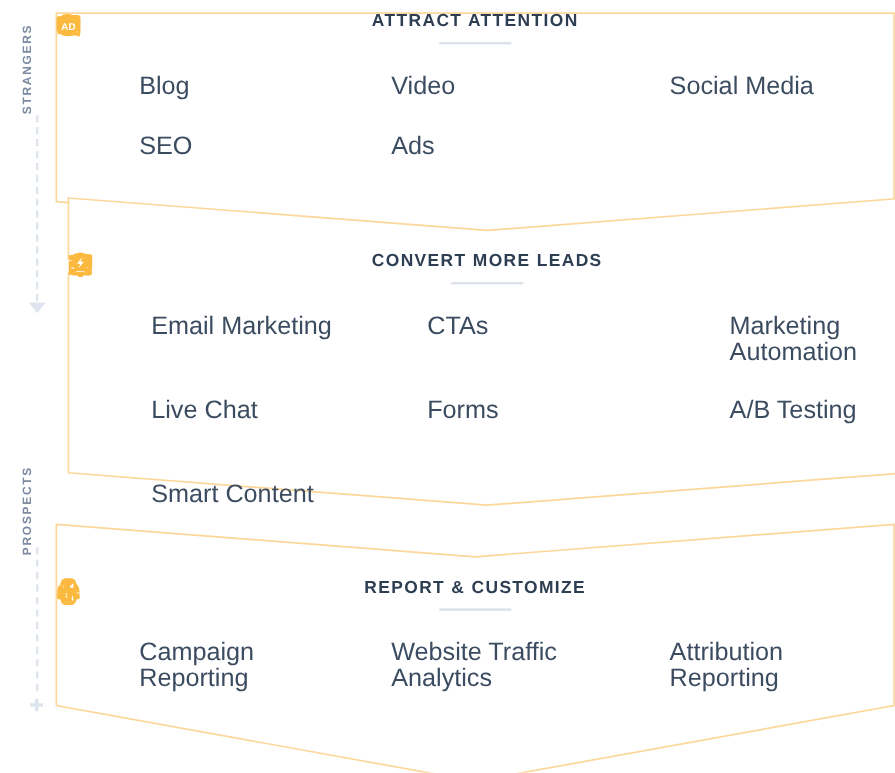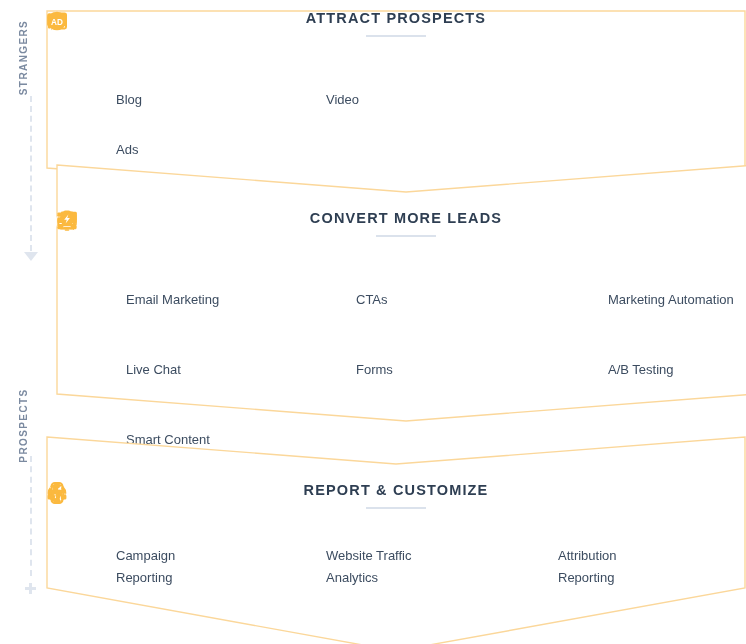--- a/index.html
+++ b/index.html
@@ -75,42 +75,42 @@
 
   
   .items{
     display:grid;
     grid-template-columns:210px 232px 1fr;
     padding-left:36px;
     box-sizing:border-box;
   }
   .item{
     display:flex;
-    align-items:flex-end;
+    align-items:flex-start;
     gap:12px;
     height:50px;
   }
   .item.two-line{ align-items:center; }
   .ico{
     width:22px;height:22px;
     flex:0 0 22px;
     display:flex;align-items:center;justify-content:center;
   }
   .ico svg{ display:block; }
   .item-label{
     color:#3c4c60;
-    font-size:13px;
+    font-size:21px;
     line-height:22px;
     white-space:pre-line;
   }
 
   #attract-items{ margin-top:24px; }
   #convert-items{ margin-top:24px;gap:20px; }
   #report-items{  margin-top:24px; }
-  #report-items .item{ height:56px; align-items:flex-end; }
+  #report-items .item{ height:56px; align-items:flex-start; }
 </style>
 </head>
 <body>
 
 <div id="rail">
   <div class="rail-label" id="rail-label-strangers">STRANGERS</div>
 
   <div class="rail-dash" id="rail-dash-a"></div>
   <div class="rail-arrow" id="rail-arrow-a"></div>
 
@@ -123,21 +123,21 @@
     </svg>
   </div>
 </div>
 
 <div class="panel" id="panel-attract">
   <svg width="700" height="190" viewBox="0 0 700 190">
     <path d="M1,1 L699,1 L699,158 L350,185 L1,158 Z" fill="#ffffff" stroke="#fbd79a" stroke-width="1.4"></path>
   </svg>
 
   <div class="panel-body">
-    <div class="panel-title">ATTRACT PROSPECTS</div>
+    <div class="panel-title">ATTRACT ATTENTION</div>
     <div class="title-rule"></div>
 
     <div class="items" id="attract-items">
 
       <div class="item">
         <span class="ico">
           <svg viewBox="0 0 22 22" width="22" height="22">
             <rect x="2" y="3.5" width="3" height="15" rx="1" fill="#fbb93f"></rect>
             <rect x="6" y="3.5" width="14" height="15" rx="1.4" fill="none" stroke="#fbb93f" stroke-width="2"></rect>
             <rect x="8.6" y="6.2" width="8.8" height="2" fill="#fbb93f"></rect>
@@ -164,22 +164,32 @@
           <svg viewBox="0 0 22 22" width="22" height="22">
             <path d="M3,3.5 H19 A1.8,1.8 0 0 1 20.8,5.3 V14.2 A1.8,1.8 0 0 1 19,16 H9.2 L5.4,20.2 V16 H3 A1.8,1.8 0 0 1 1.2,14.2 V5.3 A1.8,1.8 0 0 1 3,3.5 Z" fill="#fbb93f"></path>
             <g stroke="#ffffff" stroke-width="1.5" stroke-linecap="round">
               <line x1="8.4" y1="5.9" x2="7.3" y2="13.3"></line>
               <line x1="12.6" y1="5.9" x2="11.5" y2="13.3"></line>
               <line x1="5.6" y1="8.3" x2="14.3" y2="8.3"></line>
               <line x1="5.2" y1="11.2" x2="13.9" y2="11.2"></line>
             </g>
           </svg>
         </span>
-      </div>
-
+        <span class="item-label">Social Media</span>
+      </div>
+
+      <div class="item">
+        <span class="ico">
+          <svg viewBox="0 0 22 22" width="22" height="22">
+            <circle cx="9.6" cy="9.3" r="6.6" fill="none" stroke="#fbb93f" stroke-width="2"></circle>
+            <line x1="14.4" y1="14.2" x2="19.6" y2="19.4" stroke="#fbb93f" stroke-width="2" stroke-linecap="round"></line>
+          </svg>
+        </span>
+        <span class="item-label">SEO</span>
+      </div>
 
       <div class="item">
         <span class="ico">
           <svg viewBox="0 0 22 22" width="22" height="22">
             <circle cx="11" cy="11" r="9.2" fill="#fbb93f"></circle>
             <text x="11" y="14.6" text-anchor="middle" font-family="Liberation Sans, sans-serif" font-size="8.2" font-weight="700" fill="#ffffff">AD</text>
           </svg>
         </span>
         <span class="item-label">Ads</span>
       </div>

